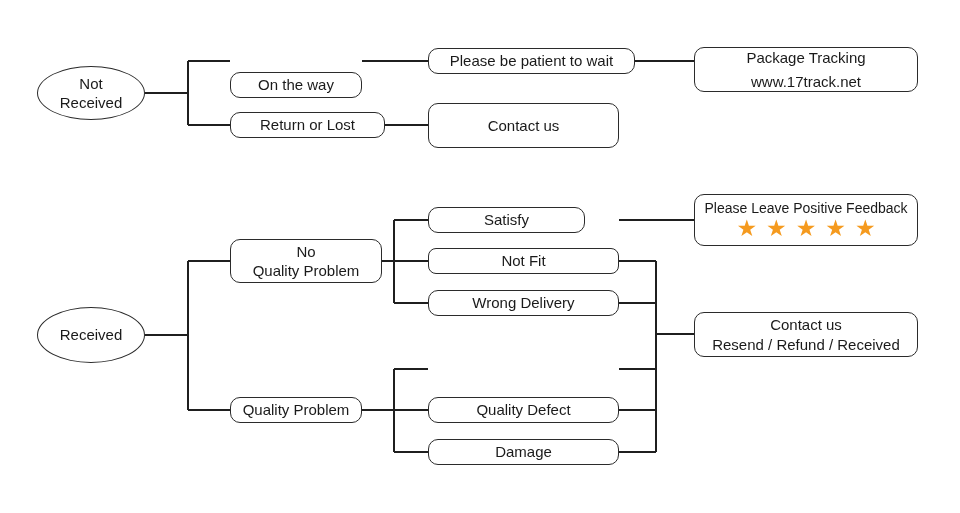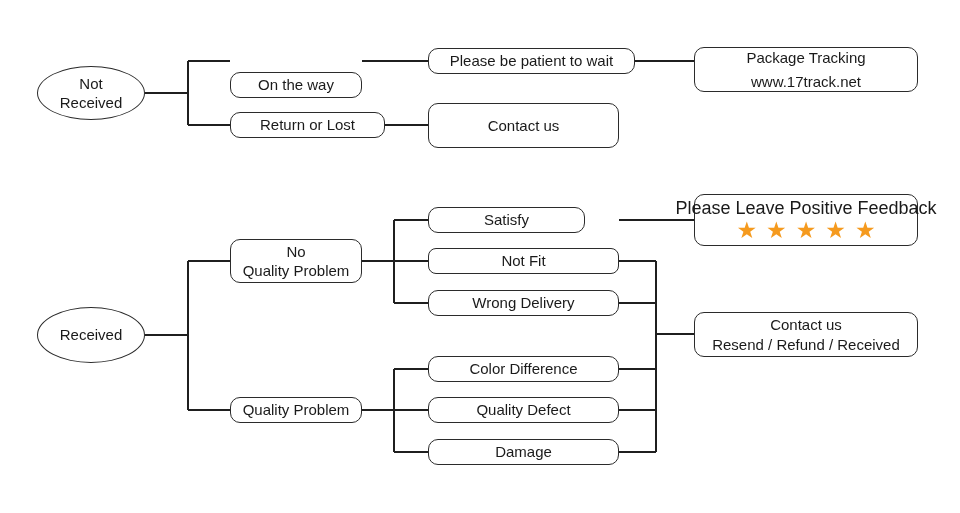--- a/index.html
+++ b/index.html
@@ -42,33 +42,33 @@
   }
   
   #n-not-received       { left: 37px;  top: 66px;  width: 108px; height: 54px; }
   #n-on-the-way         { left: 230px; top: 48px;  width: 132px; height: 26px; margin-top: 24px; }
   #n-please-wait        { left: 428px; top: 48px;  width: 207px; height: 26px; }
   #n-package-tracking   { left: 694px; top: 47px;  width: 224px; height: 45px; justify-content: space-between; }
   #n-return-or-lost     { left: 230px; top: 112px; width: 155px; height: 26px; }
   #n-contact-resend     { left: 428px; top: 103px; width: 191px; height: 45px; }
   
   #n-received           { left: 37px;  top: 307px; width: 108px; height: 56px; }
-  #n-no-quality-problem { left: 230px; top: 239px; width: 132px; height: 44px; text-align: right; }
+  #n-no-quality-problem { left: 230px; top: 239px; width: 152px; height: 44px; text-align: right; }
   #n-quality-problem    { left: 230px; top: 397px; width: 132px; height: 26px; }
   #n-satisfy            { left: 428px; top: 207px; width: 157px; height: 26px; }
   #n-not-fit            { left: 428px; top: 248px; width: 191px; height: 26px; border-radius: 8px; }
   #n-wrong-delivery     { left: 428px; top: 290px; width: 191px; height: 26px; }
   #n-color-difference   { left: 428px; top: 356px; width: 191px; height: 26px; }
   #n-quality-defect     { left: 428px; top: 397px; width: 191px; height: 26px; }
   #n-damage             { left: 428px; top: 439px; width: 191px; height: 26px; }
   #n-positive-feedback  { left: 694px; top: 194px; width: 224px; height: 52px; }
   #n-contact-discount   { left: 694px; top: 312px; width: 224px; height: 45px; }
 
   #n-positive-feedback .feedback-label {
-    font-size: 18px;
+    font-size: 14px;
     line-height: 1.1;
     margin-top: 1px;
   }
   .stars {
     font-size: 23px;
     line-height: 1;
     letter-spacing: 9px;
     margin-right: -9px;
     margin-top: 1px;
   }
@@ -155,23 +155,20 @@
   </div>
 
   <div class="node" id="n-not-fit">
     <span>Not Fit</span>
   </div>
 
   <div class="node" id="n-wrong-delivery">
     <span>Wrong Delivery</span>
   </div>
 
-  <div class="node" id="n-color-difference">
-    <span>Color Difference</span>
-  </div>
 
   <div class="node" id="n-quality-defect">
     <span>Quality Defect</span>
   </div>
 
   <div class="node" id="n-damage">
     <span>Damage</span>
   </div>
 
   <div class="node" id="n-positive-feedback">

